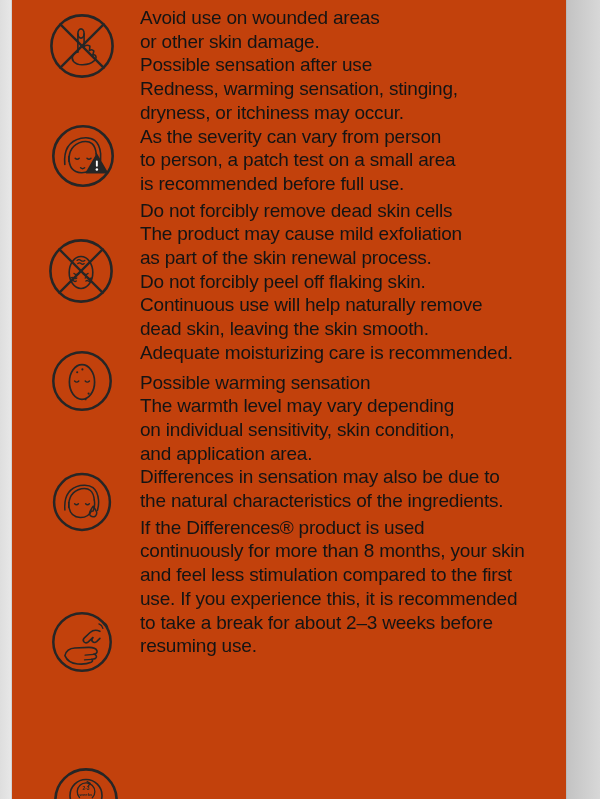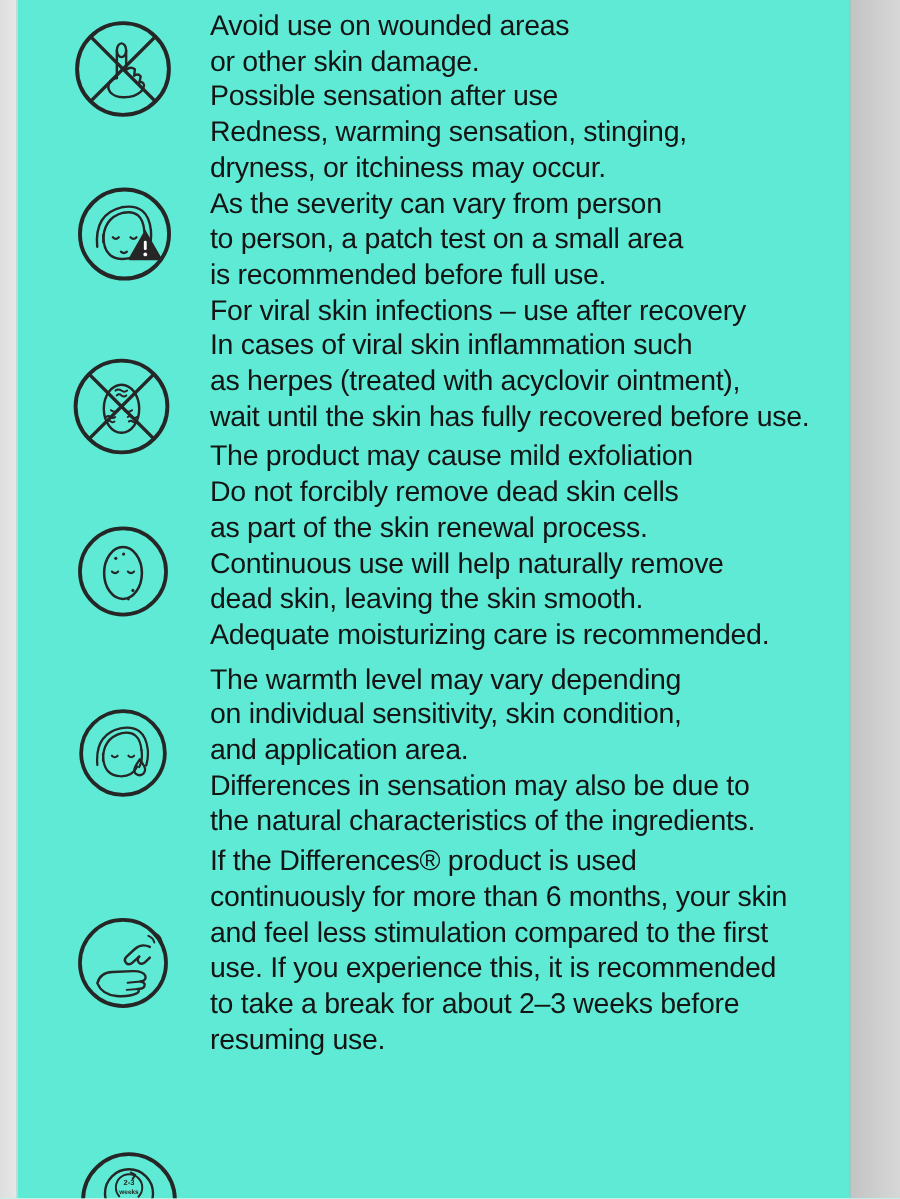--- a/index.html
+++ b/index.html
@@ -1,18 +1,18 @@
 <!DOCTYPE html>
 <html><head>
 <meta charset="utf-8">
 <style>
   html,body{margin:0;padding:0;background:#fff;}
   .page{
     position:relative; width:600px; height:799px; overflow:hidden;
-    background:#5eead4;
+    background:#c2410c;
     font-family:"Liberation Sans", sans-serif;
     color:#141414;
   }
   .band-left{
     position:absolute; left:0; top:0; width:11px; height:799px;
     background:linear-gradient(to right,#dedede,#e7e7e7);
     border-right:1px solid #d3d3d3;
   }
   .band-right{
     position:absolute; left:566px; top:0; width:34px; height:799px;
@@ -148,44 +148,40 @@
         <div class="tline">or other skin damage.</div>
       </div>
     <div class="para">
         <div class="tline">Possible sensation after use</div>
         <div class="tline">Redness, warming sensation, stinging,</div>
         <div class="tline">dryness, or itchiness may occur.</div>
         <div class="tline">As the severity can vary from person</div>
         <div class="tline">to person, a patch test on a small area</div>
         <div class="tline">is recommended before full use.</div>
       </div>
-    <div class="para">
-        <div class="tline">For viral skin infections – use after recovery</div>
-        <div class="tline">In cases of viral skin inflammation such</div>
-        <div class="tline">as herpes (treated with acyclovir ointment),</div>
-        <div class="tline">wait until the skin has fully recovered before use.</div>
-      </div>
     <div class="para m3">
+        <div class="tline">Do not forcibly remove dead skin cells</div>
         <div class="tline">The product may cause mild exfoliation</div>
-        <div class="tline">Do not forcibly remove dead skin cells</div>
         <div class="tline">as part of the skin renewal process.</div>
+        <div class="tline">Do not forcibly peel off flaking skin.</div>
         <div class="tline">Continuous use will help naturally remove</div>
         <div class="tline">dead skin, leaving the skin smooth.</div>
         <div class="tline">Adequate moisturizing care is recommended.</div>
       </div>
     <div class="para m6">
+        <div class="tline">Possible warming sensation</div>
         <div class="tline">The warmth level may vary depending</div>
         <div class="tline">on individual sensitivity, skin condition,</div>
         <div class="tline">and application area.</div>
         <div class="tline">Differences in sensation may also be due to</div>
         <div class="tline">the natural characteristics of the ingredients.</div>
       </div>
     <div class="para m3">
         <div class="tline">If the Differences® product is used</div>
-        <div class="tline">continuously for more than 6 months, your skin</div>
+        <div class="tline">continuously for more than 8 months, your skin</div>
         <div class="tline">and feel less stimulation compared to the first</div>
         <div class="tline">use. If you experience this, it is recommended</div>
         <div class="tline">to take a break for about 2–3 weeks before</div>
         <div class="tline">resuming use.</div>
       </div>
   </div>
 
 </div>
 
 </body></html>

